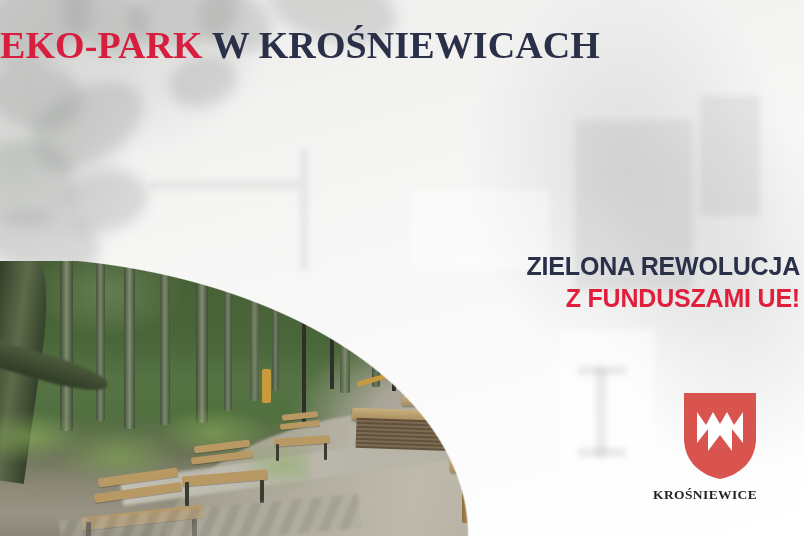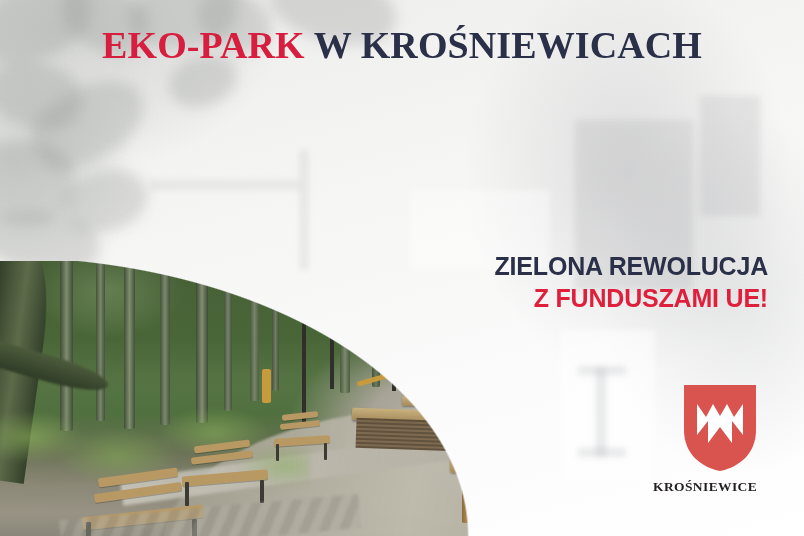--- a/index.html
+++ b/index.html
@@ -161,52 +161,52 @@
     background:#c89a3e;
     border-radius:2px;
     filter: blur(0.7px);
   }
 
   
   .headline {
     position: absolute;
     left: 0; right: 0;
     top: 26px;
-    text-align: center;
+    text-align: left;
     font-family: "Liberation Serif", "DejaVu Serif", serif;
     font-weight: bold;
     font-size: 38px;
     letter-spacing: 0.1px;
     line-height: 1;
     white-space: nowrap;
   }
   .headline .eko { color: #D81E3F; }
   .headline .rest { color: #2B3049; }
 
   
   .subtitle {
     position: absolute;
-    right: 36px;
+    right: 4px;
     top: 250px;
     text-align: right;
     font-family: "Liberation Sans", sans-serif;
     font-weight: bold;
     font-size: 25px;
     line-height: 1.28;
     letter-spacing: -0.2px;
     white-space: nowrap;
   }
   .subtitle .line1 { color: #2B3049; display:block; }
   .subtitle .line2 { color: #E01F3D; display:block; }
 
   
   .logo {
     position: absolute;
     left: 640px;
-    top: 383px;
+    top: 391px;
     width: 160px;
     text-align: center;
   }
   .shield-box { width:76px; height:90px; margin:0 auto; }
   .logo-name {
     margin-top: 6px;
     font-family: "Liberation Serif", "DejaVu Serif", serif;
     font-weight: bold;
     font-size: 13.5px;
     letter-spacing: 0.4px;

